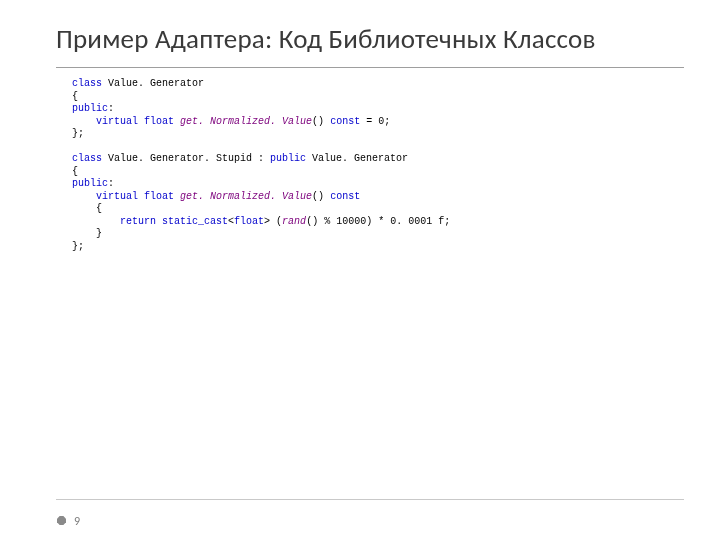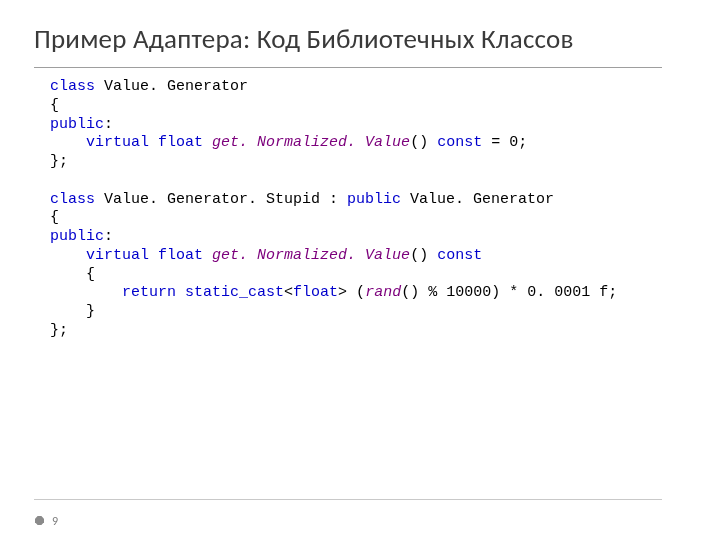--- a/index.html
+++ b/index.html
@@ -10,39 +10,40 @@
     background: #ffffff;
     font-family: Calibri, "Segoe UI", Arial, sans-serif;
     color: #222;
     overflow: hidden;
   }
   .slide {
     position: relative;
     width: 696px;
     height: 540px;
     box-sizing: border-box;
+    margin-left: 22px;
   }
   .title-wrap {
     padding: 22px 34px 6px 34px;
   }
   .title {
     font-size: 27px;
     font-weight: 400;
     color: #3a3a3a;
     letter-spacing: 0.2px;
   }
   .title-rule {
     margin: 6px 34px 0 34px;
     height: 1px;
     background: #9e9e9e;
   }
   .code-block {
     padding: 10px 0 0 50px;
     font-family: Consolas, "Courier New", monospace;
-    font-size: 15px;
+    font-size: 10px;
     line-height: 1.25;
     white-space: pre;
     color: #000;
   }
   .kw   { color: #0000cc; }
   .func { color: #7c007c; font-style: italic; }
 
   .footer-rule {
     position: absolute;
     left: 34px;

